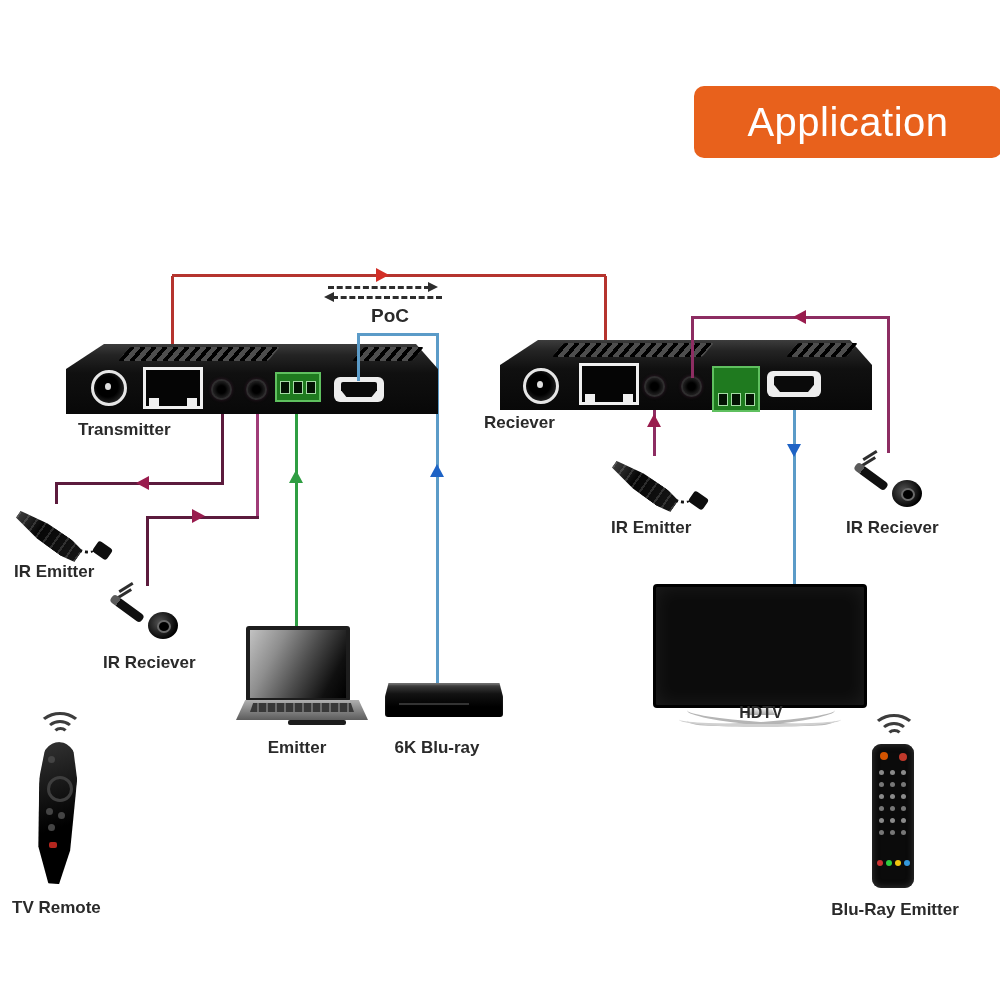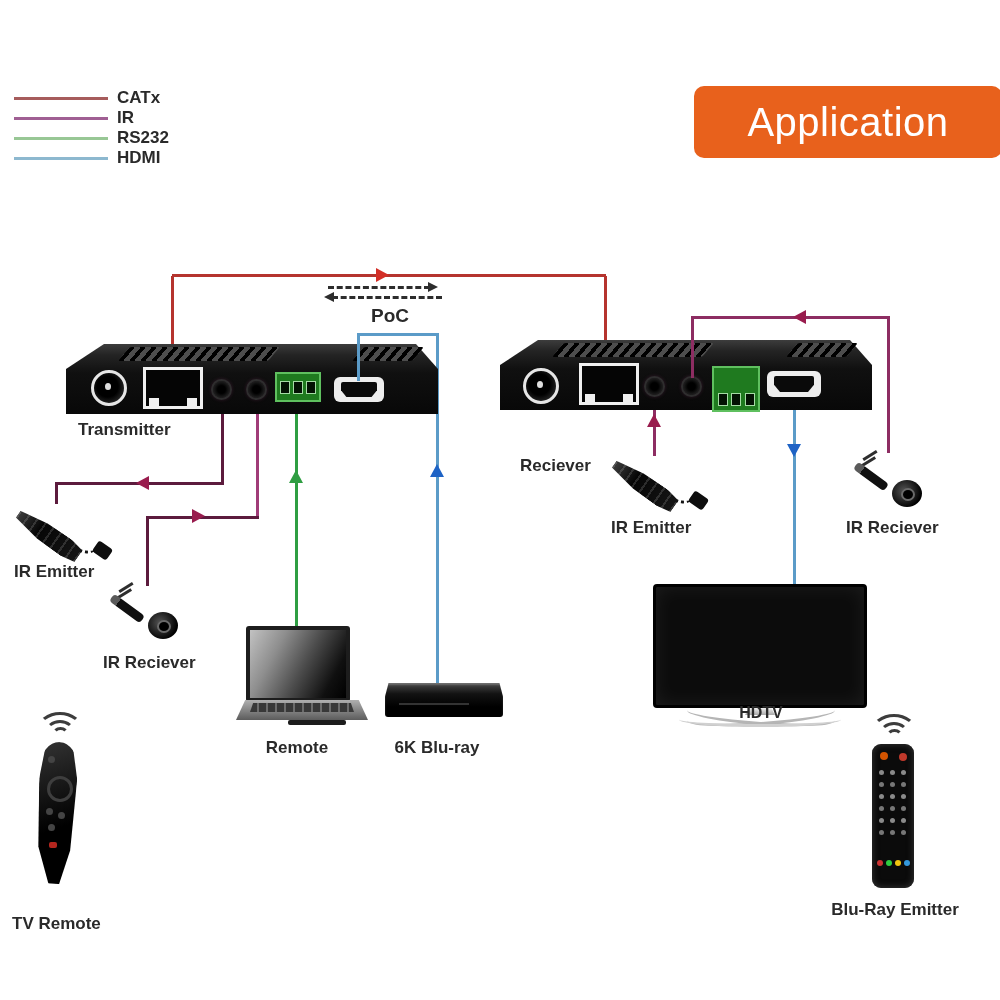--- a/index.html
+++ b/index.html
@@ -141,38 +141,20 @@
        0 48px 0 #8a8a8a,11px 48px 0 #8a8a8a,22px 48px 0 #8a8a8a,
        0 60px 0 #777,11px 60px 0 #777,22px 60px 0 #777;}
   .bd-remote .colors{position:absolute;left:11px;top:116px;width:6px;height:6px;border-radius:50%;
      background:#cc3333;box-shadow:9px 0 0 #2ecc40,18px 0 0 #f1c40f,27px 0 0 #3498db;}
 </style>
 </head>
 <body>
 
 <div id="canvas">
 
-  <div class="abs" style="left:14px;top:88px;">
-    <div class="legend-row">
-      <div class="legend-swatch" style="background: rgb(166, 92, 92);"></div>
-      <span class="legend-label">CATx</span>
-    </div>
-    <div class="legend-row">
-      <div class="legend-swatch" style="background: rgb(160, 95, 147);"></div>
-      <span class="legend-label">IR</span>
-    </div>
-    <div class="legend-row">
-      <div class="legend-swatch" style="background: rgb(152, 199, 149);"></div>
-      <span class="legend-label">RS232</span>
-    </div>
-    <div class="legend-row">
-      <div class="legend-swatch" style="background: rgb(141, 184, 207);"></div>
-      <span class="legend-label">HDMI</span>
-    </div>
-  </div>
 
   <div id="banner" class="abs" style="background: rgb(232, 97, 28);">
     <span>Application</span>
   </div>
 
 
   <div class="ln" style="left:172px;top:274px;width:434px;height:3px;background:var(--catx);"></div>
   <div class="ln" style="left:171px;top:276px;width:3px;height:96px;background:var(--catx);"></div>
   <div class="ln" style="left:604px;top:276px;width:3px;height:92px;background:var(--catx);"></div>
   <div class="ar ar-r" style="left:376px;top:268px;--ac:var(--catx-arrow);"></div>
@@ -247,21 +229,21 @@
     <div class="irjack" style="left:183px;top:44px;"></div>
     <div class="tb tb-rx" style="left:212px;top:32px;width:48px;height:46px;z-index:3;">
       <i></i>
         <i></i>
         <i></i>
     </div>
     <div class="hdmi" style="left:267px;top:37px;width:54px;height:26px;">
         <i></i>
       </div>
   </div>
-  <div class="lbl" style="left:520px;top:413px;margin-top:43px;">Reciever</div>
+  <div class="lbl" style="left:484px;top:413px;">Reciever</div>
 
   <div class="ir-emitter" style="left:18px;top:502px;">
     <div class="cone"></div>
       <div class="cord"></div>
       <div class="tip"></div>
   </div>
   <div class="lbl" style="left:14px;top:562px;">IR Emitter</div>
 
   <div class="ir-receiver" style="left:106px;top:584px;">
     <div class="w1"></div>
@@ -272,21 +254,21 @@
   <div class="lbl" style="left:103px;top:653px;">IR Reciever</div>
 
   <div class="laptop" style="left:236px;top:626px;">
     <div class="scr">
         <div class="glass"></div>
       </div>
     <div class="base"></div>
     <div class="keys"></div>
     <div class="foot"></div>
   </div>
-  <div class="lbl ctr" style="left:247px;top:738px;width:100px;">Remote</div>
+  <div class="lbl ctr" style="left:247px;top:738px;width:100px;">Emitter</div>
 
   <div class="bluray" style="left:385px;top:683px;">
     <div class="bd"></div>
       <div class="tray"></div>
   </div>
   <div class="lbl ctr" style="left:377px;top:738px;width:120px;">6K Blu-ray</div>
 
   <div class="ir-emitter" style="left:614px;top:452px;">
     <div class="cone"></div>
       <div class="cord"></div>
@@ -318,21 +300,21 @@
   </div>
   <div class="tv-remote" style="left:34px;top:742px;">
     <div class="bodyr"></div>
     <div class="pad"></div>
     <div class="dot" style="left:14px;top:14px;"></div>
     <div class="dot" style="left:12px;top:66px;"></div>
     <div class="dot" style="left:24px;top:70px;"></div>
     <div class="dot" style="left:14px;top:82px;"></div>
     <div class="red"></div>
   </div>
-  <div class="lbl" style="left:12px;top:898px;margin-top:16px;">TV Remote</div>
+  <div class="lbl" style="left:12px;top:898px;">TV Remote</div>
 
   <div class="waves" style="left:868px;top:714px;">
     <i class="a1"></i>
       <i class="a2"></i>
       <i class="a3"></i>
   </div>
   <div class="bd-remote" style="left:866px;top:744px;">
     <div class="bodyr"></div>
     <div class="topdots"></div>
     <div class="grid"></div>

